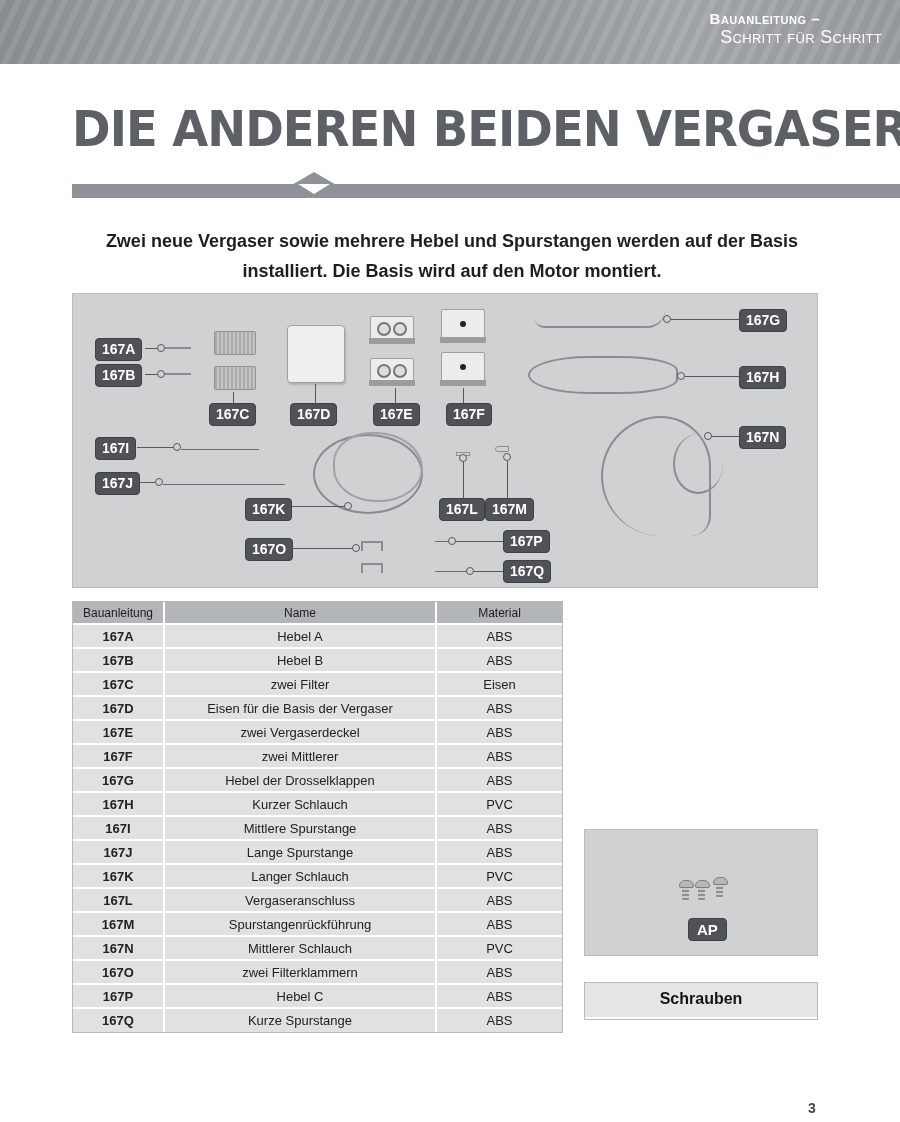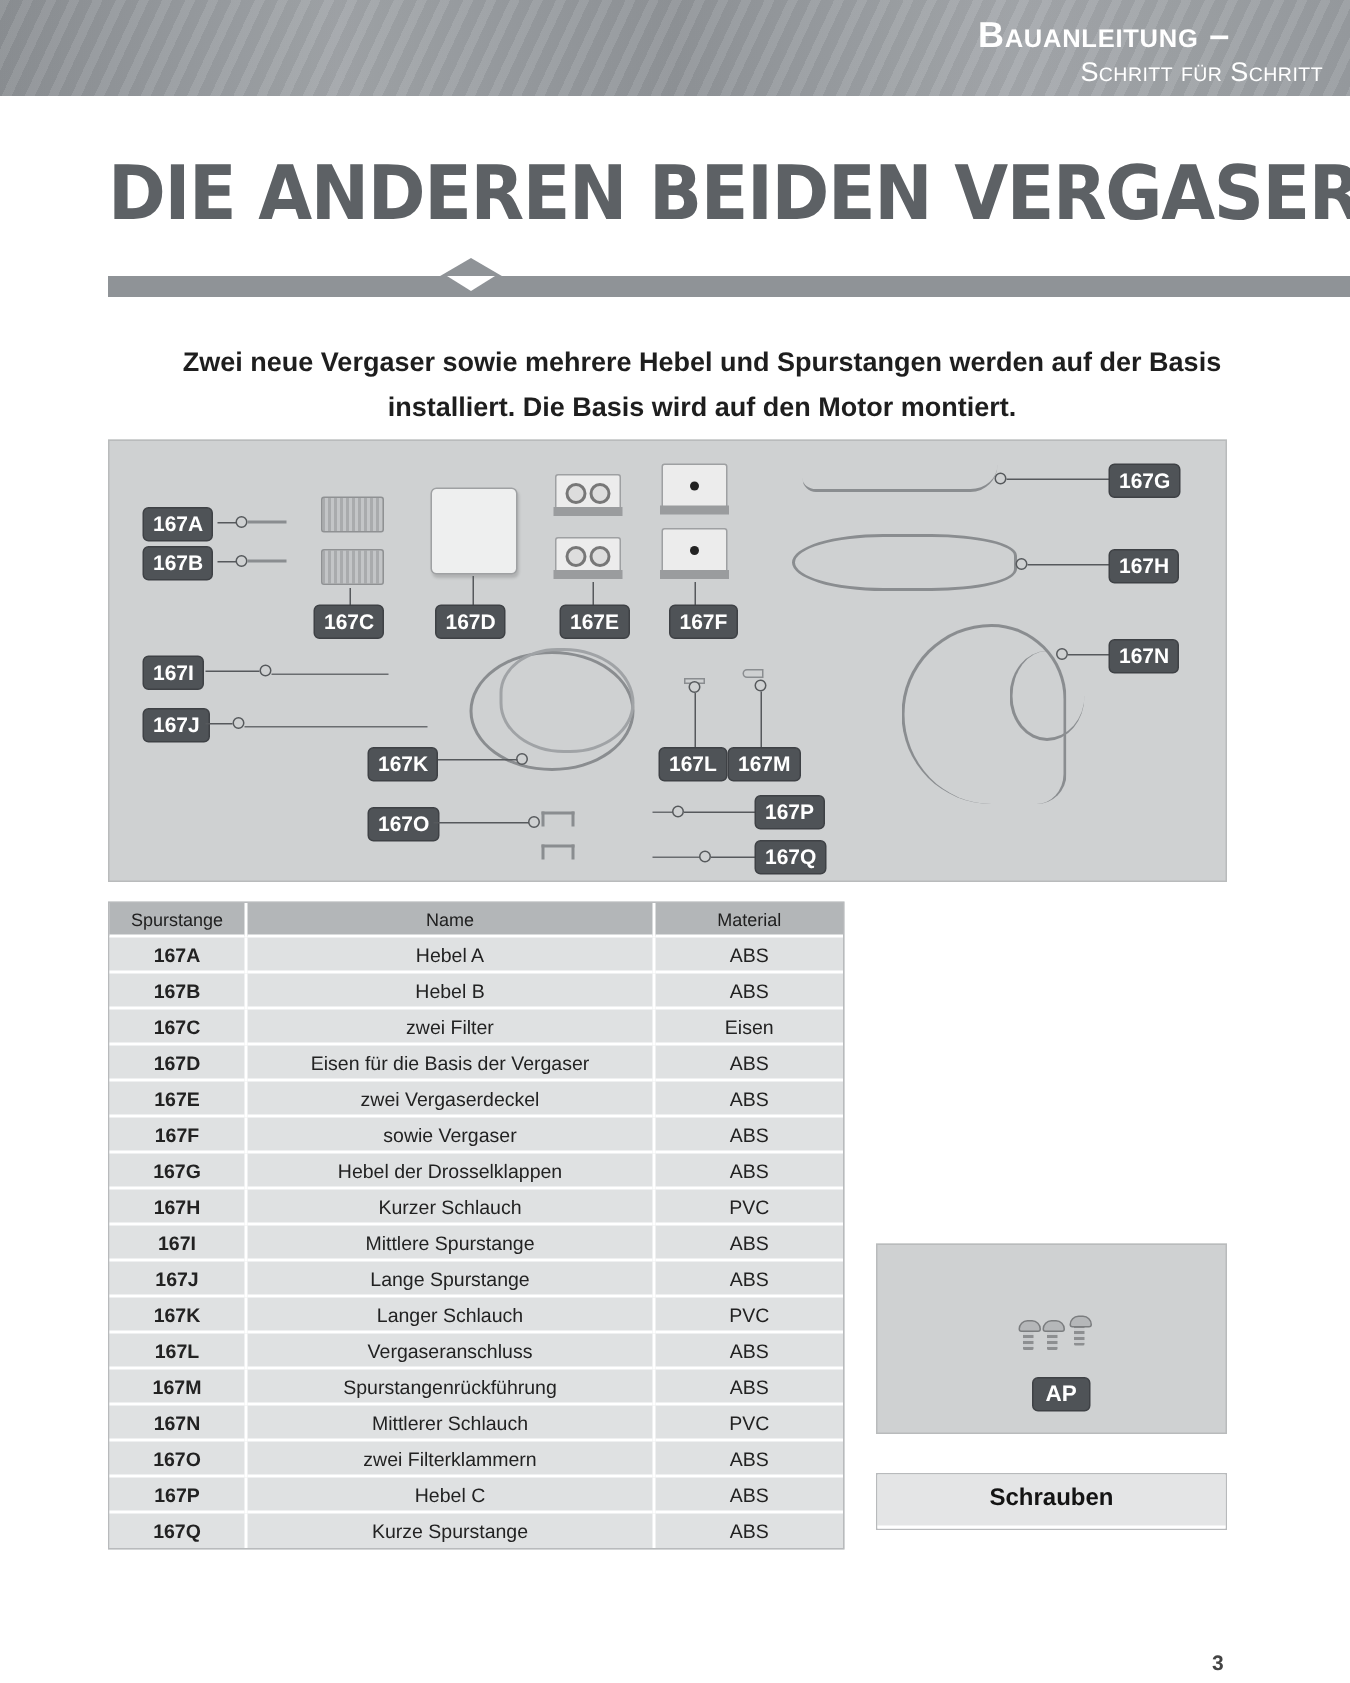--- a/index.html
+++ b/index.html
@@ -12,21 +12,21 @@
     background: linear-gradient(90deg, #8e9296 0%, #a3a7ab 25%, #92969a 50%, #a6aaae 75%, #9a9ea2 100%);
   }
   .top-band::after {
     content: ""; position: absolute; inset: 0;
     background: repeating-linear-gradient(115deg, rgba(255,255,255,0.05) 0 6px, rgba(0,0,0,0.04) 6px 14px);
   }
   .section-title {
     position: absolute; right: 80px; top: 10px; text-align: right; z-index: 2;
     color: #ffffff; line-height: 1.15;
   }
-  .section-title .l1 { font-size: 24px; font-weight: bold; font-variant: small-caps; letter-spacing: 0.5px; display:block; }
+  .section-title .l1 { font-size: 15px; font-weight: bold; font-variant: small-caps; letter-spacing: 0.5px; display:block; }
   .section-title .l2 { font-size: 18px; font-variant: small-caps; letter-spacing: 0.3px; display:block; text-align:right; margin-right:-62px; }
 
   
   .page-title {
     position: absolute; left: 72px; top: 100px; width: 760px;
     font-family: "DejaVu Sans", sans-serif; font-weight: bold;
     font-size: 50px; letter-spacing: -1px; color: #5d6165;
     transform: scaleX(0.93); transform-origin: left center; white-space: nowrap;
   }
   .title-rule { position: absolute; left: 72px; top: 184px; width: 828px; height: 14px; background: #8f9397; }
@@ -35,21 +35,21 @@
     border-left: 24px solid transparent; border-right: 24px solid transparent;
     border-bottom: 14px solid #8f9397;
   }
   .title-notch-inner {
     position: absolute; left: 298px; top: 184px; width: 0; height: 0;
     border-left: 16px solid transparent; border-right: 16px solid transparent;
     border-top: 10px solid #ffffff;
   }
 
   .intro {
-    position: absolute; left: 88px; top: 226px; width: 760px;
+    position: absolute; left: 72px; top: 226px; width: 760px;
     text-align: center; font-weight: bold; font-size: 18px; line-height: 30px; color: #1e1e1e;
   }
 
   
   .parts-photo {
     position: absolute; left: 72px; top: 293px; width: 746px; height: 295px;
     background: #cfd1d2; border: 1px solid #b9bbbc;
   }
   .lbl {
     position: absolute; background: #4f5357; color: #fff; font-weight: bold; font-size: 14px;
@@ -201,21 +201,21 @@
   <div class="leader" style="left:362px;top:277px;width:32px;height:1px;background:#6a6d70"></div>
   <div class="dot" style="left:393px;top:273px"></div>
   <div class="leader" style="left:401px;top:277px;width:30px;height:1px"></div>
   <div class="lbl" style="left:430px;top:266px">167Q</div>
 </div>
 
 <div class="parts-table-wrap">
   <table>
     <thead>
       <tr>
-        <th class="col1">Spurstange</th>
+        <th class="col1">Bauanleitung</th>
         <th class="col2">Name</th>
         <th>Material</th>
       </tr>
     </thead>
     <tbody id="parts-body">
         <tr>
           <td class="num">167A</td>
           <td>Hebel A</td>
           <td>ABS</td>
         </tr>
@@ -234,21 +234,21 @@
           <td>Eisen für die Basis der Vergaser</td>
           <td>ABS</td>
         </tr>
         <tr>
           <td class="num">167E</td>
           <td>zwei Vergaserdeckel</td>
           <td>ABS</td>
         </tr>
         <tr>
           <td class="num">167F</td>
-          <td>sowie Vergaser</td>
+          <td>zwei Mittlerer</td>
           <td>ABS</td>
         </tr>
         <tr>
           <td class="num">167G</td>
           <td>Hebel der Drosselklappen</td>
           <td>ABS</td>
         </tr>
         <tr>
           <td class="num">167H</td>
           <td>Kurzer Schlauch</td>

